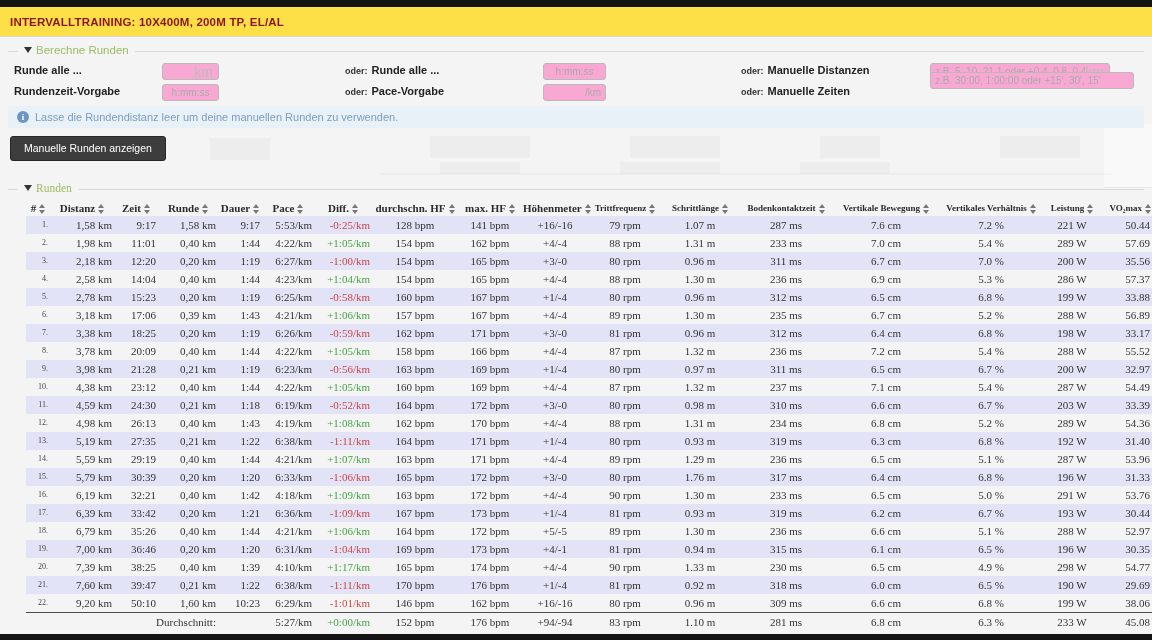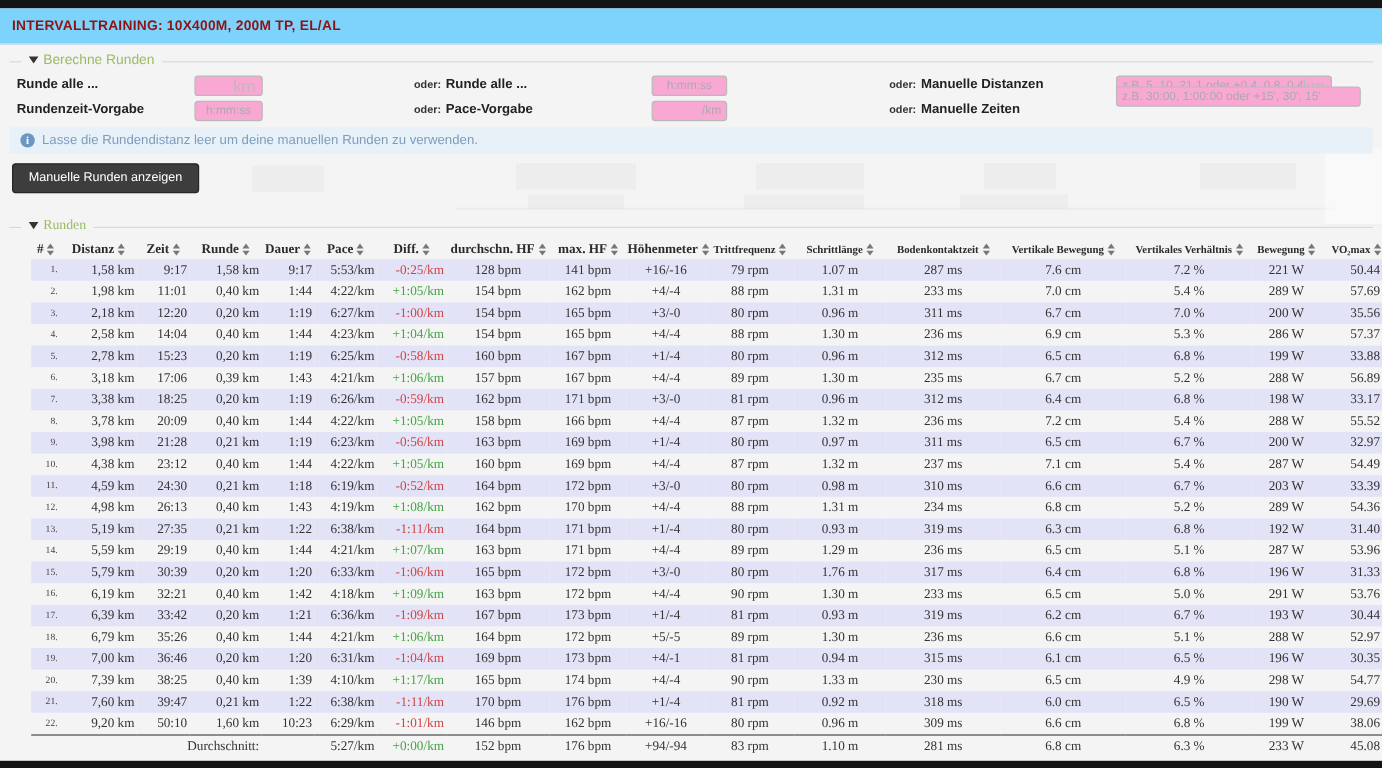--- a/index.html
+++ b/index.html
@@ -11,21 +11,21 @@
     --info-text:#7d9dbd;
     --info-bg:#e9f1f8;
     --button-bg:#3d3d3d;
   }
   *{box-sizing:border-box;}
   html,body{margin:0;padding:0;}
   body{background:#cfcfcf;font-family:"Liberation Sans",sans-serif;}
   .screen{position:relative;width:1152px;height:640px;background:#f4f4f5;overflow:hidden;margin:0 auto;}
   .topbar{height:7px;background:#141414;}
   .bottombar{position:absolute;left:0;right:0;bottom:0;height:6px;background:#141414;}
-  .titlebar{background:#7dd3fc;border-bottom:1px solid #d8d8d8;padding:5px 10px 6px;}
+  .titlebar{background:#fde047;border-bottom:1px solid #d8d8d8;padding:5px 10px 6px;}
   .titlebar span{color:var(--title-color);font-weight:bold;font-size:11.5px;letter-spacing:.2px;}
 
   .fieldset{position:relative;margin:14px 8px 0;border-top:1px solid #d9d9d9;}
   .legend{position:absolute;top:-8px;left:10px;background:#f4f4f5;padding:0 6px;display:flex;align-items:center;gap:4px;cursor:pointer;}
   .legend .tri{width:0;height:0;border-left:4px solid transparent;border-right:4px solid transparent;border-top:6px solid #333;display:inline-block;}
   .legend .ltext{color:var(--legend-green);font-size:11.5px;}
 
   .form-area{position:relative;height:48px;}
   .f-label{position:absolute;font-size:11px;font-weight:bold;color:#222;white-space:nowrap;}
   .oder{font-size:9px;font-weight:bold;color:#333;margin-right:4px;}
@@ -169,21 +169,21 @@
             <th class="hc"><span>Pace</span><span class="sort"><i class="su"></i><i class="sd"></i></span></th>
             <th class="hc"><span>Diff.</span><span class="sort"><i class="su"></i><i class="sd"></i></span></th>
             <th class="hc"><span>durchschn. HF</span><span class="sort"><i class="su"></i><i class="sd"></i></span></th>
             <th class="hc"><span>max. HF</span><span class="sort"><i class="su"></i><i class="sd"></i></span></th>
             <th class="hc"><span>Höhenmeter</span><span class="sort"><i class="su"></i><i class="sd"></i></span></th>
             <th class="small hc"><span>Trittfrequenz</span><span class="sort"><i class="su"></i><i class="sd"></i></span></th>
             <th class="small hc"><span>Schrittlänge</span><span class="sort"><i class="su"></i><i class="sd"></i></span></th>
             <th class="small hc"><span>Bodenkontaktzeit</span><span class="sort"><i class="su"></i><i class="sd"></i></span></th>
             <th class="small hc"><span>Vertikale Bewegung</span><span class="sort"><i class="su"></i><i class="sd"></i></span></th>
             <th class="small hc"><span>Vertikales Verhältnis</span><span class="sort"><i class="su"></i><i class="sd"></i></span></th>
-            <th class="small hc"><span>Bewegung</span><span class="sort"><i class="su"></i><i class="sd"></i></span></th>
+            <th class="small hc"><span>Leistung</span><span class="sort"><i class="su"></i><i class="sd"></i></span></th>
             <th class="small hr"><span>VO₂max</span><span class="sort"><i class="su"></i><i class="sd"></i></span></th>
           </tr>
         </thead>
       <tbody id="laps-body">
           <tr>
             <td class="num">1.</td>
             <td class="r">1,58 km</td>
             <td class="r">9:17</td>
             <td class="r">1,58 km</td>
             <td class="r">9:17</td>

